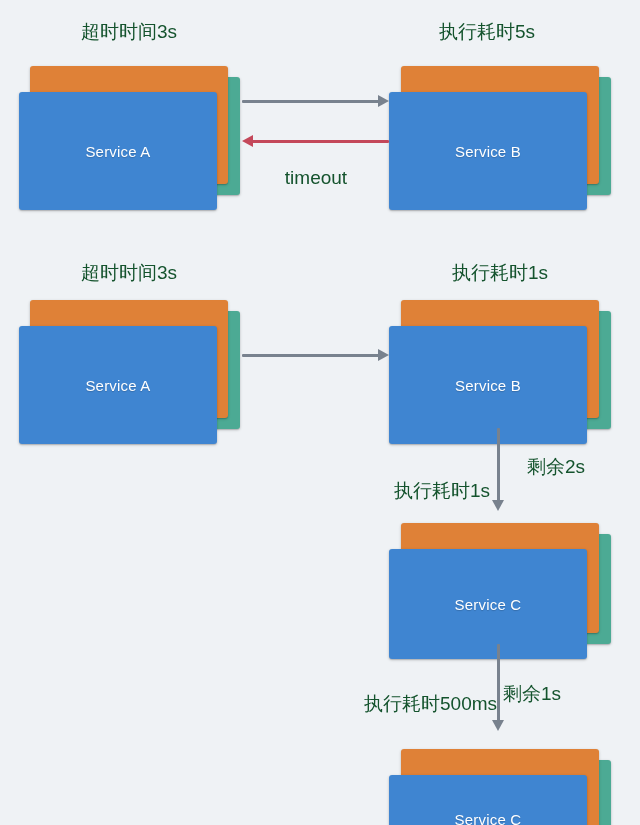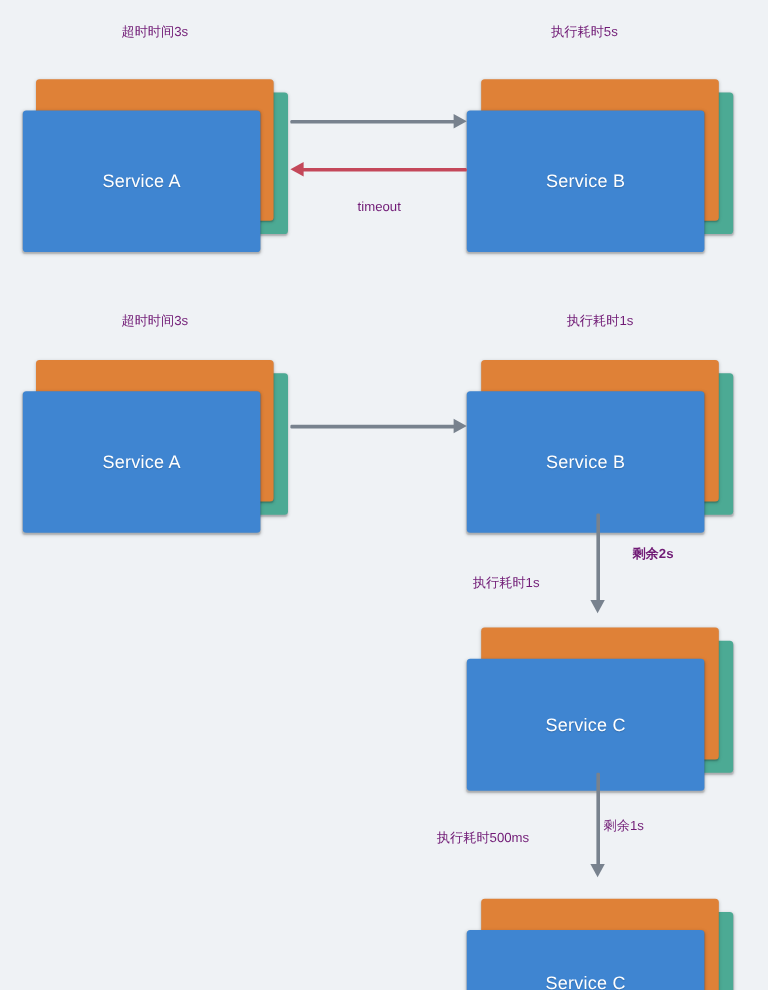--- a/index.html
+++ b/index.html
@@ -30,22 +30,22 @@
     display: flex; align-items: center; justify-content: center;
     color: #ffffff;
     font-size: 15px;
     letter-spacing: 0.2px;
     text-shadow: 0 1px 1px rgba(0,0,0,0.18);
   }
 
   
   .label {
     position: absolute;
-    color: #701a75;
-    font-size: 11px;
+    color: #14532d;
+    font-size: 19px;
     white-space: nowrap;
     line-height: 1;
   }
   .label-center { transform: translateX(-50%); }
 
   
   .arrow-h { position: absolute; height: 14px; }
   .arrow-h .shaft {
     position: absolute; top: 6px; height: 2.5px;
     background: #78828e; border-radius: 1px;
@@ -127,21 +127,21 @@
 
   <div class="arrow-h right" style="left:242px; top:348px; width:147px;">
     <div class="shaft" style="left:0; right:10px;"></div>
     <div class="head" style="right:0;"></div>
   </div>
 
   <div class="arrow-v" style="left:491px; top:428px; height:83px;">
     <div class="shaft" style="top:0; bottom:10px;"></div>
     <div class="head" style="bottom:0;"></div>
   </div>
-  <div class="label" style="left:527px; top:457px;font-weight:bold;">剩余2s</div>
+  <div class="label" style="left:527px; top:457px;">剩余2s</div>
   <div class="label" style="left:394px; top:481px;">执行耗时1s</div>
 
   <div class="card-stack">
     <div class="card-layer layer-teal" style="left:413px; top:534px; width:198px; height:110px;"></div>
     <div class="card-layer layer-orange" style="left:401px; top:523px; width:198px; height:110px;"></div>
     <div class="card-layer layer-blue" style="left:389px; top:511px; width:198px; height:110px;">
       <div class="card-title">Service C</div>
     </div>
   </div>
 

